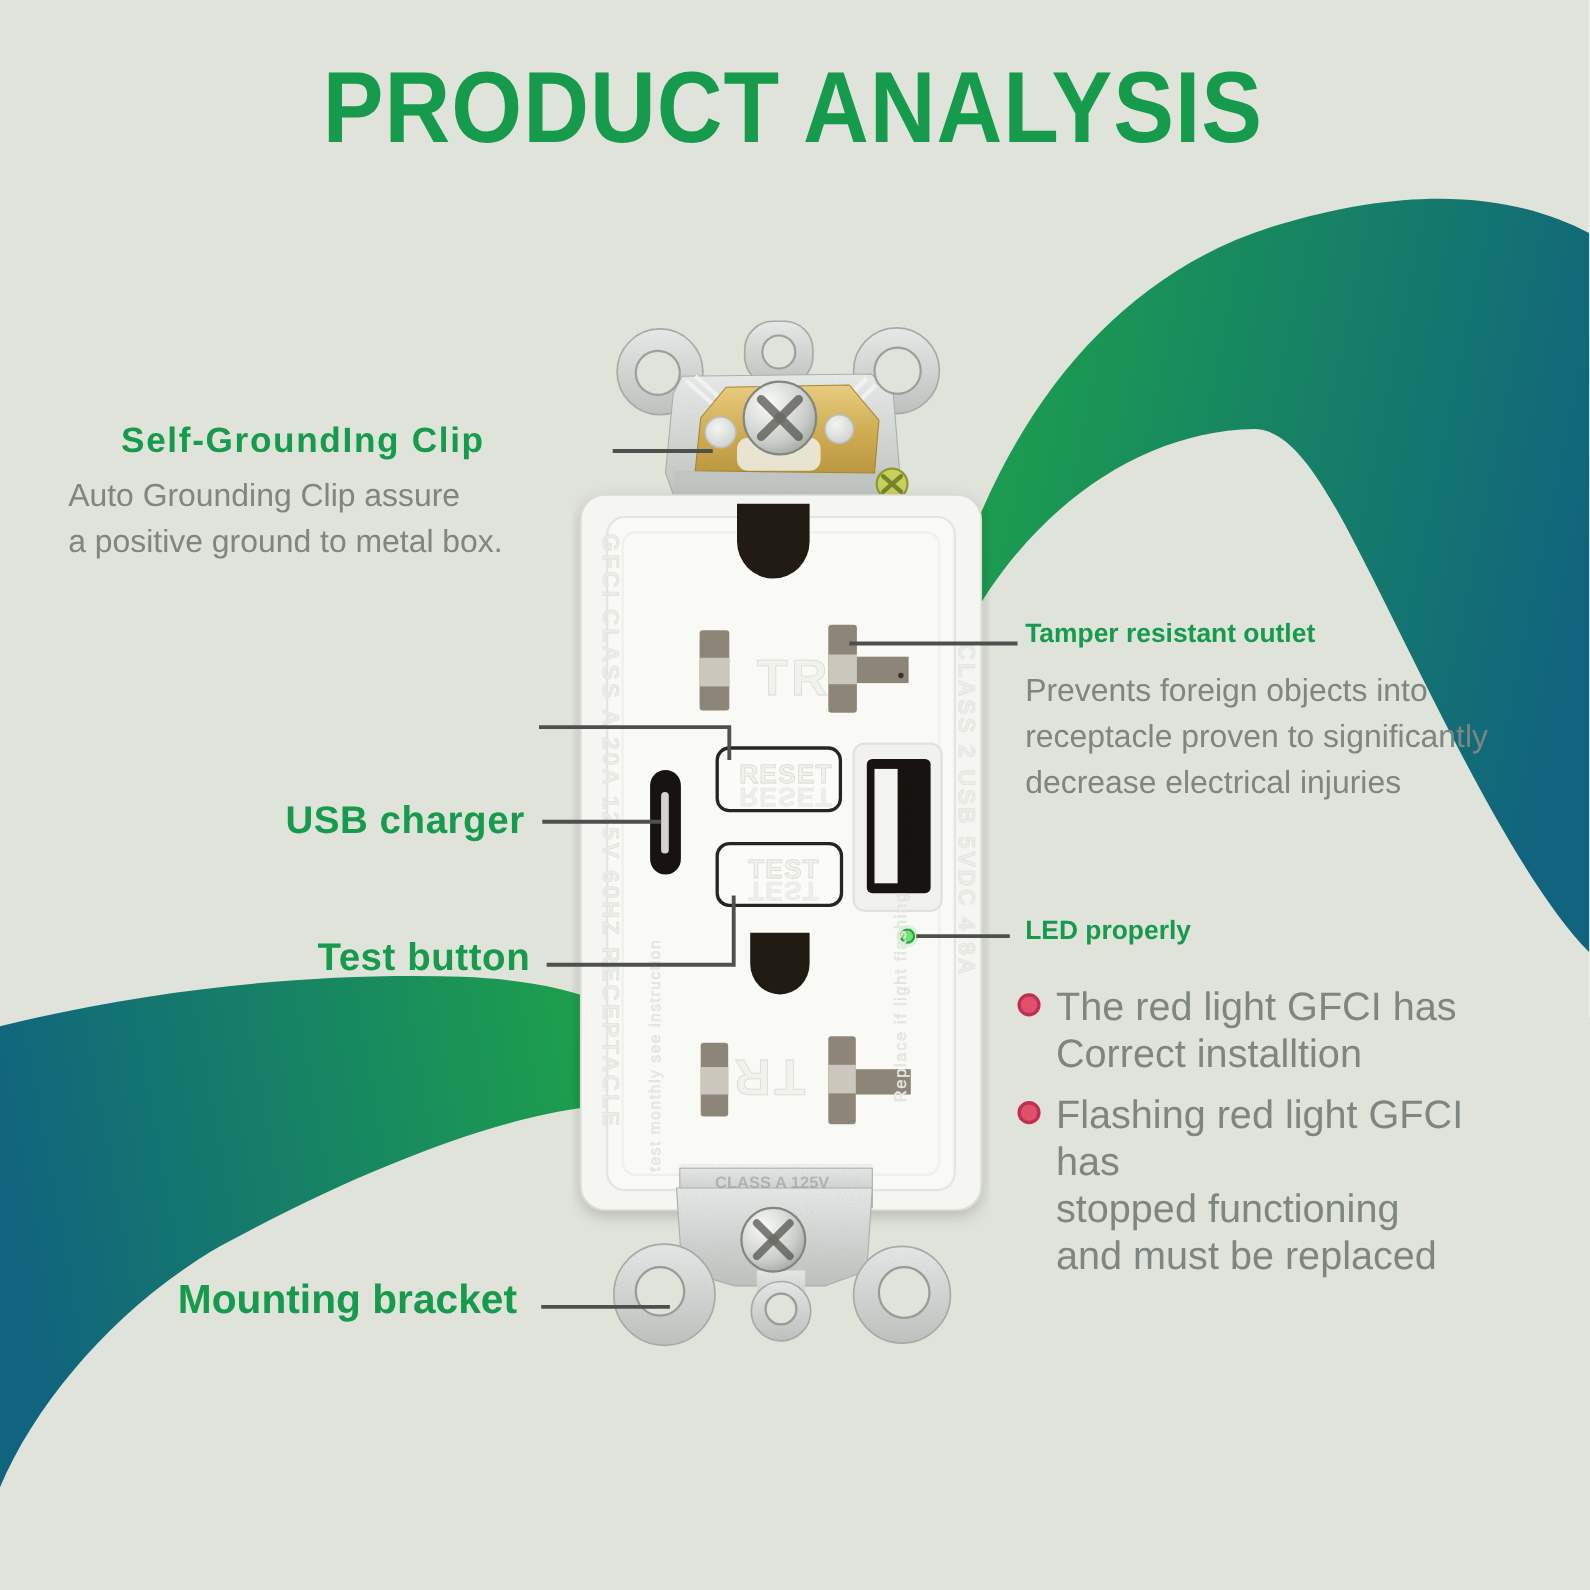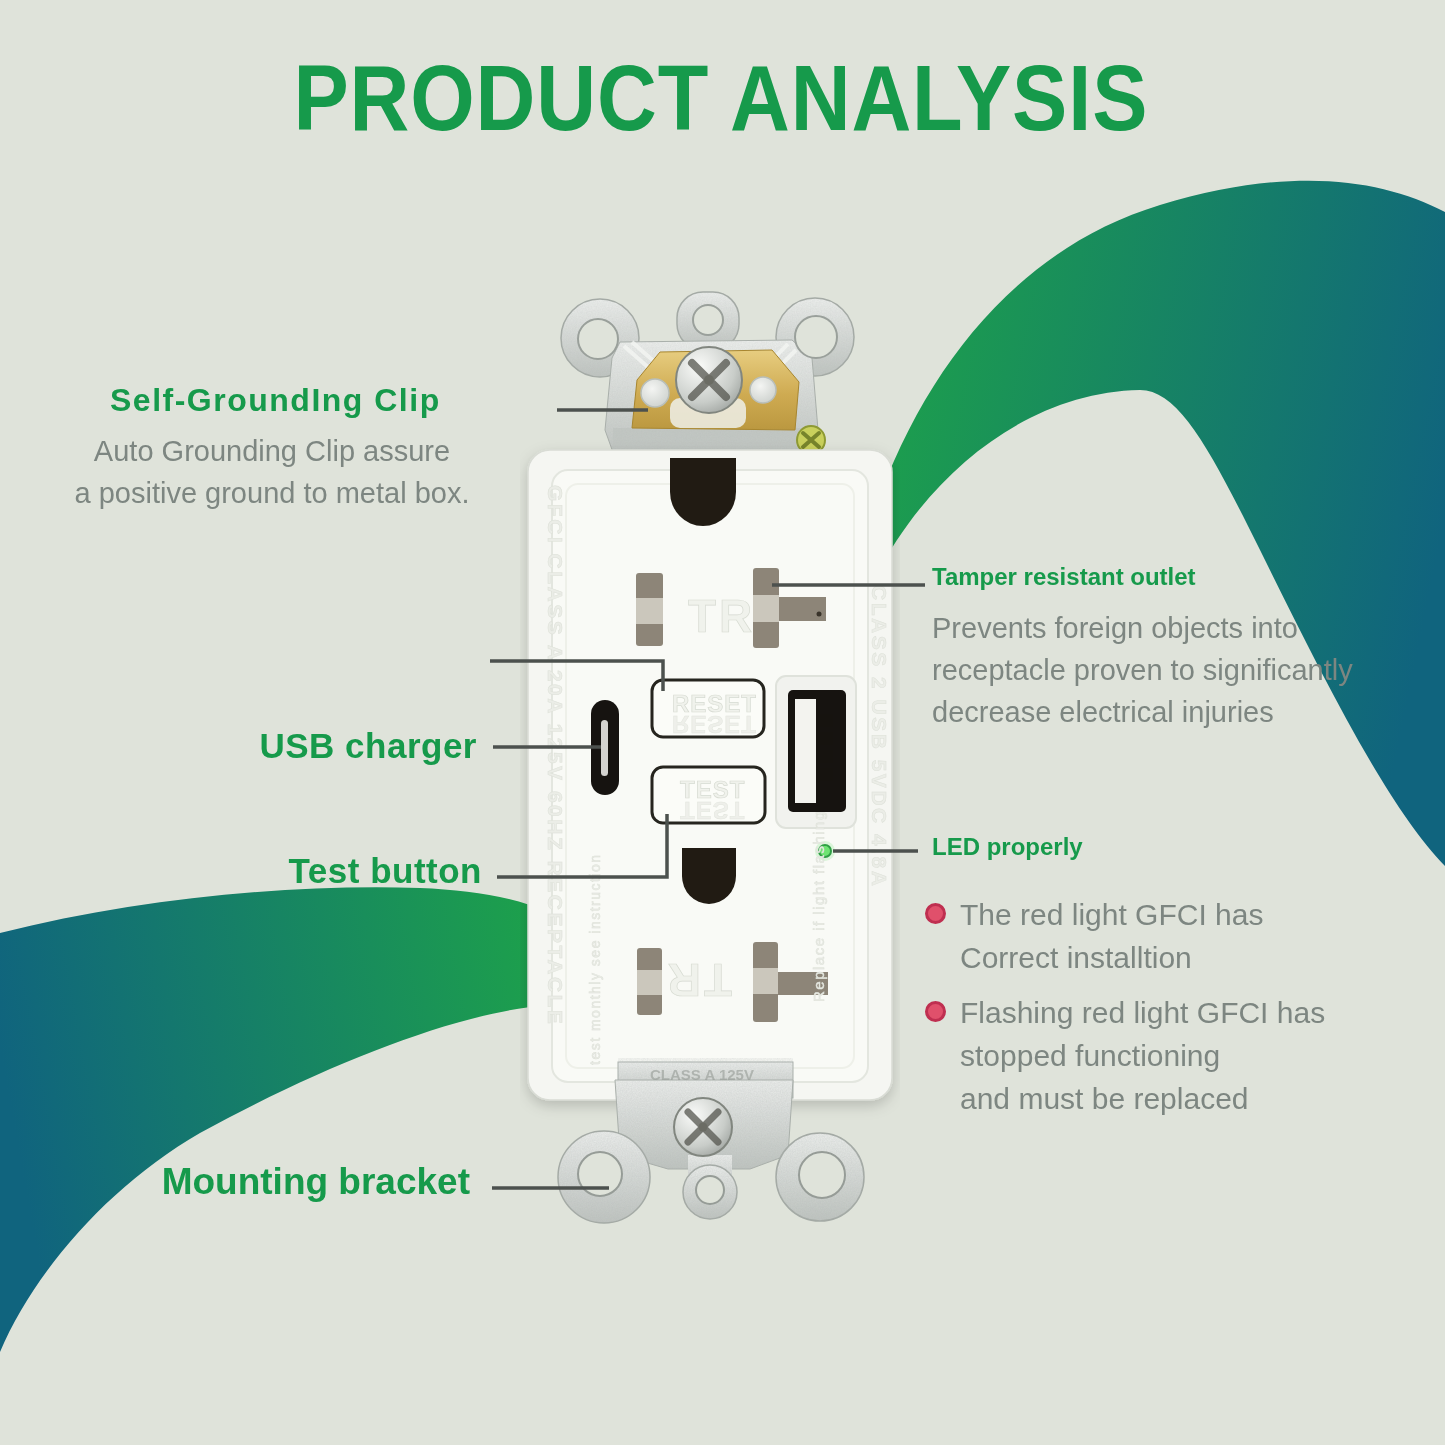--- a/index.html
+++ b/index.html
@@ -13,21 +13,21 @@
   .h35{font-size:35px;letter-spacing:0.5px;}
   .body{color:var(--gray,#7d8681);white-space:pre-line;font-size:29px;line-height:42px;}
   #title{position:absolute;left:0;right:3px;top:52px;text-align:center;}
   #title span{display:inline-block;transform:scaleX(0.9);transform-origin:center;
       font-size:92px;font-weight:bold;color:var(--green,#169a4b);letter-spacing:1px;line-height:1;}
   .bullets{position:absolute;left:925px;top:893px;width:470px;}
   .bullet{display:flex;align-items:flex-start;margin-bottom:12px;}
   .dot{flex:0 0 auto;width:15px;height:15px;border-radius:50%;margin:10px 14px 0 0;border:3px solid #999;}
   .dot.red{background:var(--led-red,#e0506b);border-color:var(--led-red-ring,#bf2f50);}
   .dot.green{background:var(--led-green,#79e77e);border-color:var(--led-green-ring,#3cb14e);}
-  .bullet .body{font-size:30px;line-height:43px;}
+  .bullet .body{font-size:36px;line-height:43px;}
   .emb{fill:#f0f2ec;stroke:#d7dbd2;stroke-width:0.7px;}
   .embfaint{fill:#ebede7;stroke:#dde0d8;stroke-width:0.5px;}
 </style>
 </head>
 <body>
 
 <div id="canvas">
 
   <svg class="layer" width="1445" height="1445" viewBox="0 0 1445 1445" aria-hidden="true">
     <defs>
@@ -228,21 +228,21 @@
       <path d="M 772 585 H 925"></path>
       <path d="M 833 851 H 918"></path>
     </g>
   </svg>
 
   <div id="title">
     <span>PRODUCT ANALYSIS</span>
   </div>
 
   <div class="lbl h h38" style="left:110px;top:382px">Self-GroundIng Clip</div>
-  <div class="lbl body" style="left:62px;top:430px;width:420px;text-align:center">Auto Grounding Clip assure
+  <div class="lbl body" style="left:62px;top:430px;width:420px;">Auto Grounding Clip assure
 a positive ground to metal box.</div>
 
 
   <div class="lbl h h35" style="right:968px;top:726px">USB charger</div>
 
   <div class="lbl h h35" style="right:963px;top:851px">Test button</div>
 
   <div class="lbl h h36" style="right:975px;top:1161px;font-size:37px">Mounting bracket</div>
 
   <div class="lbl h h36" style="left:932px;top:563px">Tamper resistant outlet</div>

